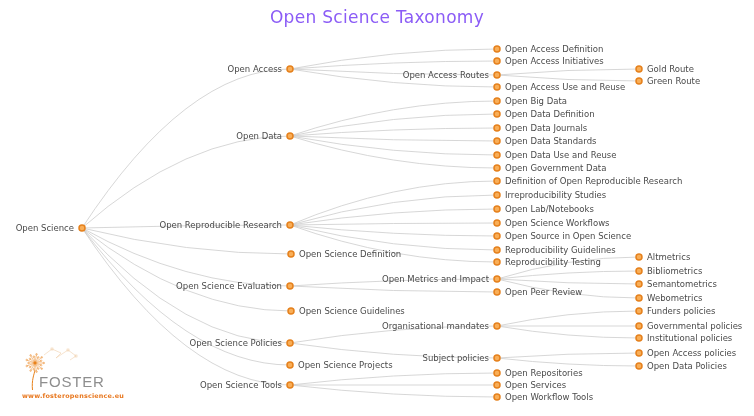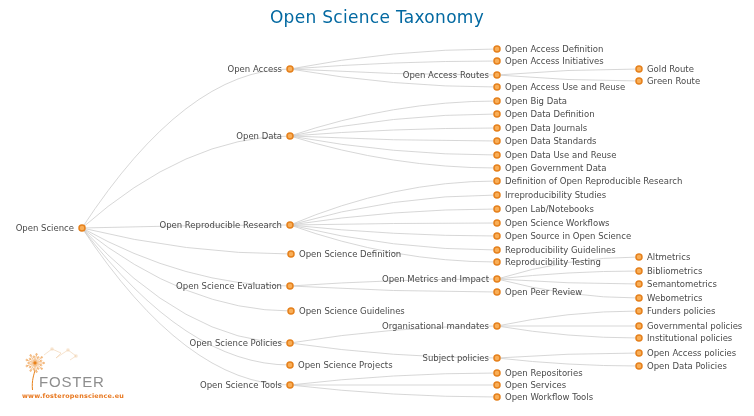--- a/index.html
+++ b/index.html
@@ -17,21 +17,21 @@
   #logo-svg .logo-name{
     font-family:"Liberation Sans",sans-serif;font-size:15px;letter-spacing:0.8px;
   }
   #logo-svg .logo-url{
     font-family:"DejaVu Sans",sans-serif;font-size:6.4px;font-weight:bold;letter-spacing:0.2px;
   }
 </style>
 </head>
 <body>
 
-<div id="title" style="color: #0369a1;">Open Science Taxonomy</div>
+<div id="title" style="color: #8b5cf6;">Open Science Taxonomy</div>
 
 <svg id="tree-svg" width="754" height="416" viewBox="0 0 754 416">
     <g>
       <path d="M 82 228 Q 186 69 290 69" fill="none" stroke="#c9c9c9" stroke-width="0.75"></path>
       <path d="M 290 69 Q 393.5 49 497 49" fill="none" stroke="#c9c9c9" stroke-width="0.75"></path>
       <path d="M 290 69 Q 393.5 61 497 61" fill="none" stroke="#c9c9c9" stroke-width="0.75"></path>
       <path d="M 290 69 Q 393.5 75 497 75" fill="none" stroke="#c9c9c9" stroke-width="0.75"></path>
       <path d="M 497 75 Q 568 69 639 69" fill="none" stroke="#c9c9c9" stroke-width="0.75"></path>
       <path d="M 497 75 Q 568 81 639 81" fill="none" stroke="#c9c9c9" stroke-width="0.75"></path>
       <path d="M 290 69 Q 393.5 87 497 87" fill="none" stroke="#c9c9c9" stroke-width="0.75"></path>

